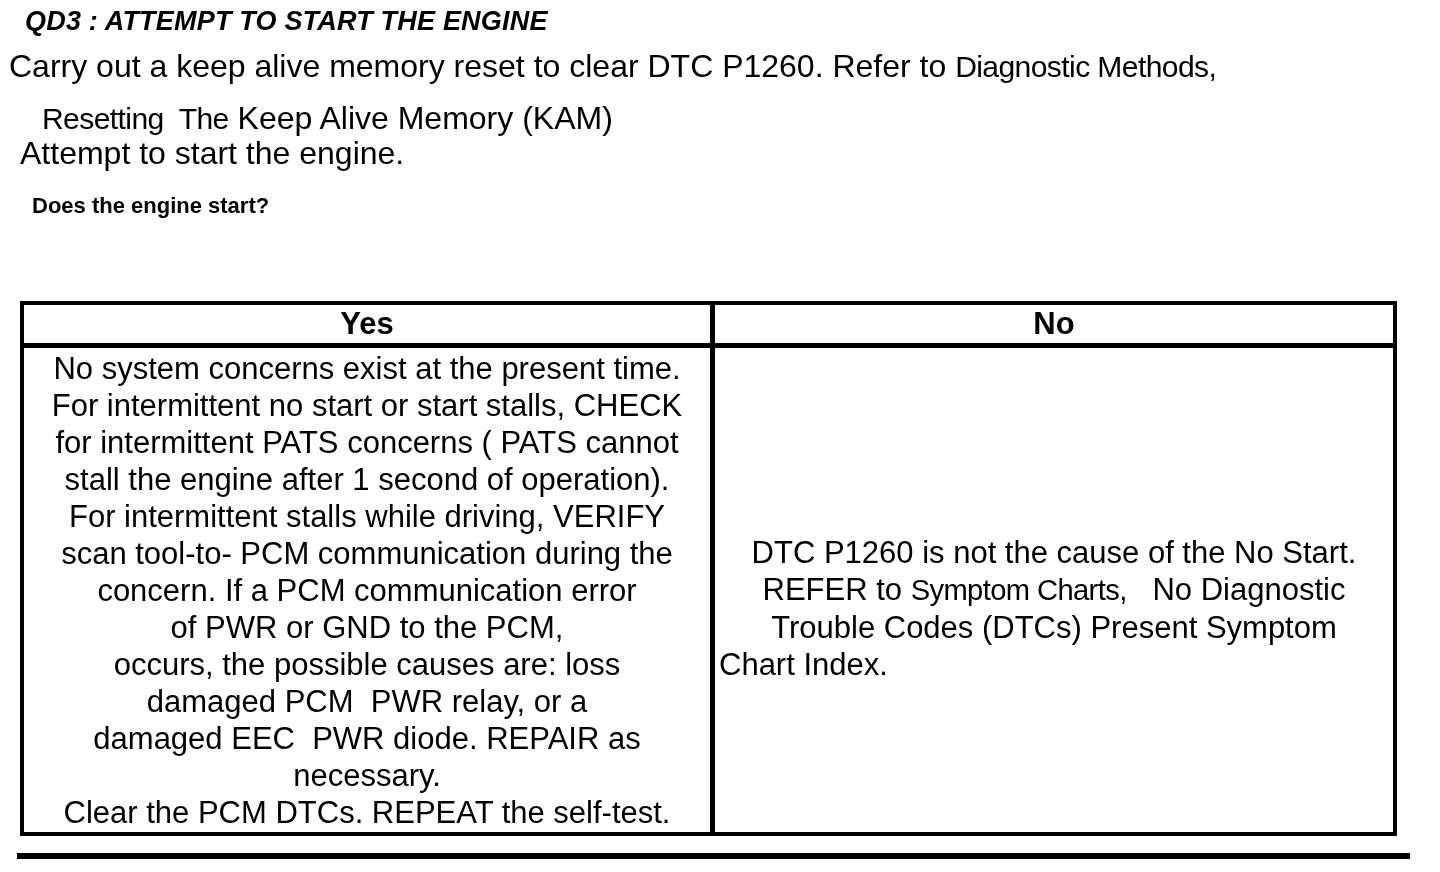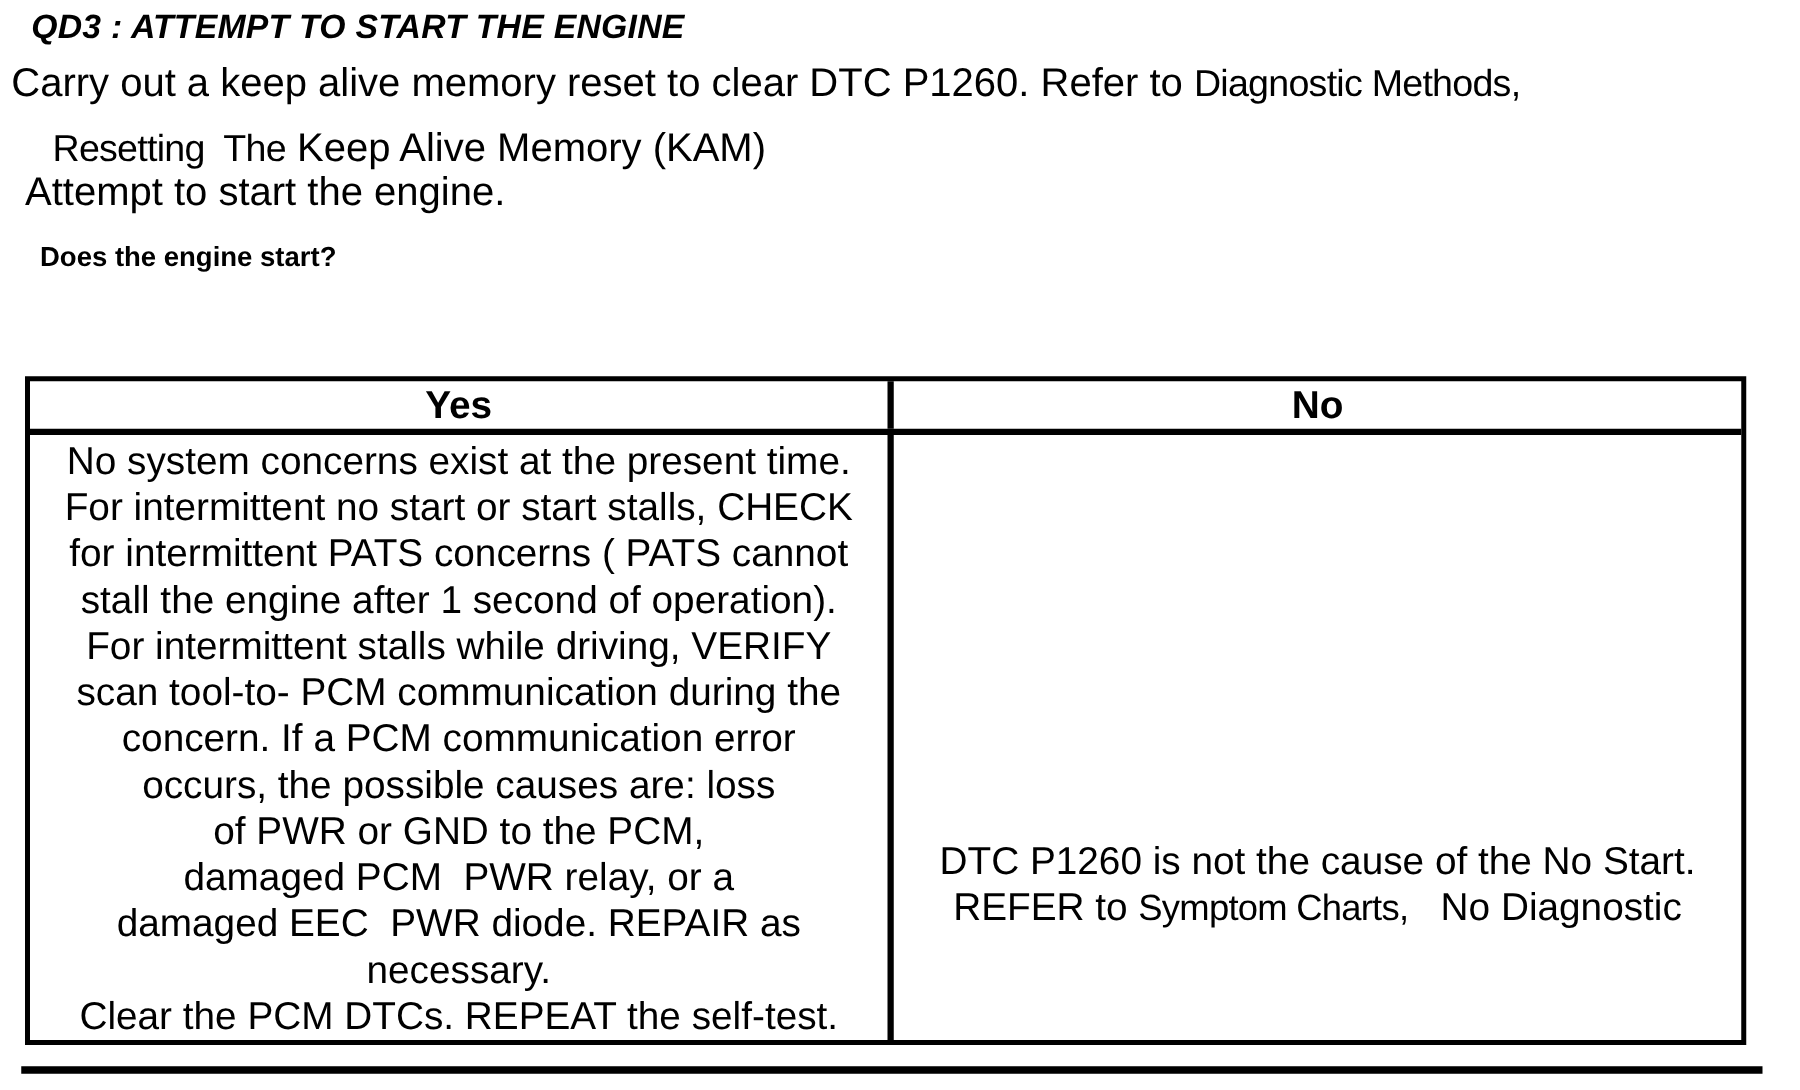--- a/index.html
+++ b/index.html
@@ -57,21 +57,20 @@
     box-sizing: border-box;
     border: 4px solid #000;
     margin-top: 24px;
   }
   .pp-header-row {
     display: flex;
     border-bottom: 5px solid #000;
   }
   .pp-body-row {
     display: flex;
-    align-items: flex-end;
   }
   .pp-th {
     box-sizing: border-box;
     font-size: 31px;
     font-weight: bold;
     text-align: center;
     line-height: 38px;
     height: 38px;
     white-space: pre;
   }
@@ -133,29 +132,31 @@
     </div>
     <div class="pp-body-row">
       <div class="pp-td td-yes col-yes">
         <div class="cell-line">No system concerns exist at the present time.</div>
         <div class="cell-line">For intermittent no start or start stalls, CHECK</div>
         <div class="cell-line">for intermittent PATS concerns ( PATS cannot</div>
         <div class="cell-line">stall the engine after 1 second of operation).</div>
         <div class="cell-line">For intermittent stalls while driving, VERIFY</div>
         <div class="cell-line">scan tool-to- PCM communication during the</div>
         <div class="cell-line">concern. If a PCM communication error</div>
+        <div class="cell-line">of PWR or GND to the PCM,</div>
         <div class="cell-line">occurs, the possible causes are: loss</div>
-        <div class="cell-line">of PWR or GND to the PCM,</div>
         <div class="cell-line">damaged PCM  PWR relay, or a</div>
         <div class="cell-line">damaged EEC  PWR diode. REPAIR as</div>
         <div class="cell-line">necessary.</div>
         <div class="cell-line">Clear the PCM DTCs. REPEAT the self-test.</div>
       </div>
       <div class="pp-td td-no col-no">
         <div class="cell-line">DTC P1260 is not the cause of the No Start.</div>
         <div class="cell-line"><span>REFER to </span><span class="cond">Symptom Charts,</span><span>   No Diagnostic</span></div>
+        <div class="cell-line">Trouble Codes (DTCs) Present Symptom</div>
+        <div class="cell-line align-left">Chart Index.</div>
       </div>
     </div>
   </div>
 
   <div class="bottom-rule"></div>
 
 </div>
 
 </body></html>

